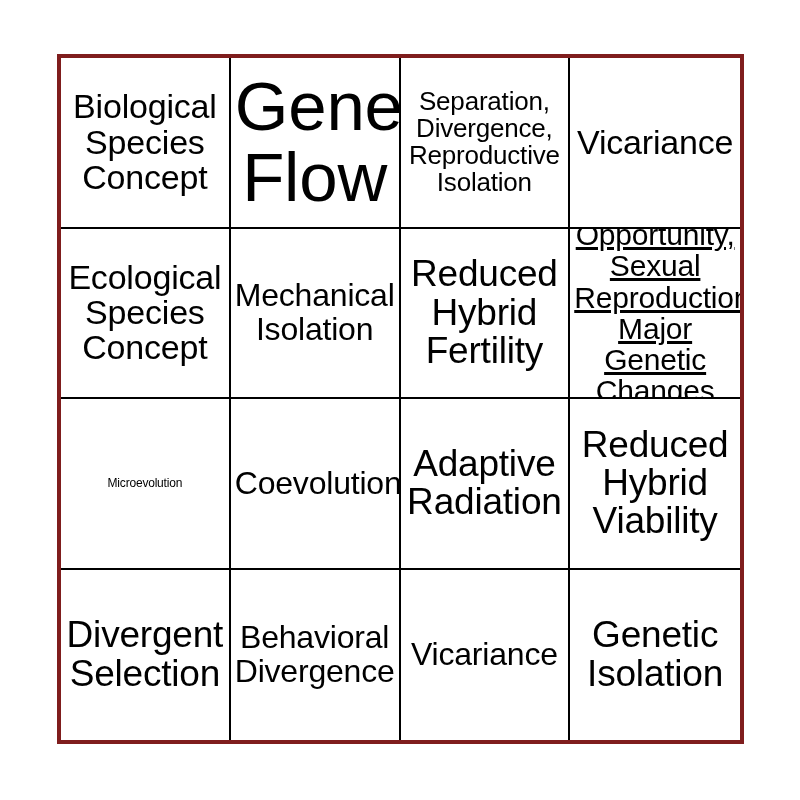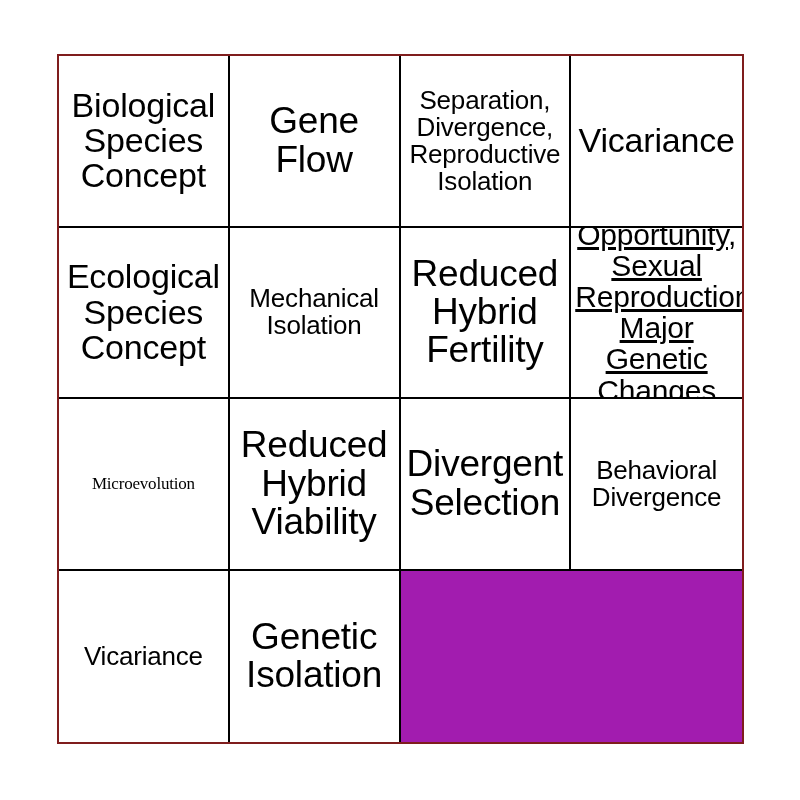--- a/index.html
+++ b/index.html
@@ -14,25 +14,25 @@
     color: #000000;
     overflow: hidden;
   }
   #bingo-card {
     position: absolute;
     left: 57px;
     top: 54px;
     width: 687px;
     height: 690px;
     box-sizing: border-box;
-    border: 2px solid #7f1d1d;
+    border: 4px solid #7f1d1d;
     display: grid;
     grid-template-columns: 1fr 1fr 1fr 1fr;
     grid-template-rows: 1fr 1fr 1fr 1fr;
-    background: #a21caf;
+    background: #fdba74;
   }
   .bingo-cell {
     box-sizing: border-box;
     border-right: 2px solid #000000;
     border-bottom: 2px solid #000000;
     display: flex;
     align-items: center;
     justify-content: center;
     text-align: center;
     padding: 2px 4px;
@@ -46,27 +46,27 @@
   .cell-text {
     display: block;
     width: 100%;
     line-height: 1.04;
     letter-spacing: -0.2px;
     white-space: pre-line;
     color: #000000;
   }
 
   
-  .fs-xxl { font-size: 37px; }
+  .fs-xxl { font-size: 69px; }
   .fs-xl  { font-size: 37px; }
   .fs-lg  { font-size: 34px; }
-  .fs-md  { font-size: 26px; }
+  .fs-md  { font-size: 32px; }
   .fs-sm  { font-size: 30px; text-decoration: underline; }
   .fs-xs  { font-size: 26px; }
-  .fs-xxs { font-size: 17px; font-family: Liberation Serif, serif; }
+  .fs-xxs { font-size: 12px; }
 </style>
 </head>
 <body>
 
 <div id="bingo-card">
     <div class="bingo-cell">
       <span class="cell-text fs-lg">Biological
 Species
 Concept</span>
     </div>
@@ -101,20 +101,27 @@
       <span class="cell-text fs-sm">Opportunity,
 Sexual
 Reproduction,
 Major Genetic
 Changes</span>
     </div>
     <div class="bingo-cell">
       <span class="cell-text fs-xxs">Microevolution</span>
     </div>
     <div class="bingo-cell">
+      <span class="cell-text fs-md">Coevolution</span>
+    </div>
+    <div class="bingo-cell">
+      <span class="cell-text fs-xl">Adaptive
+Radiation</span>
+    </div>
+    <div class="bingo-cell">
       <span class="cell-text fs-xl">Reduced
 Hybrid
 Viability</span>
     </div>
     <div class="bingo-cell">
       <span class="cell-text fs-xl">Divergent
 Selection</span>
     </div>
     <div class="bingo-cell">
       <span class="cell-text fs-md">Behavioral

